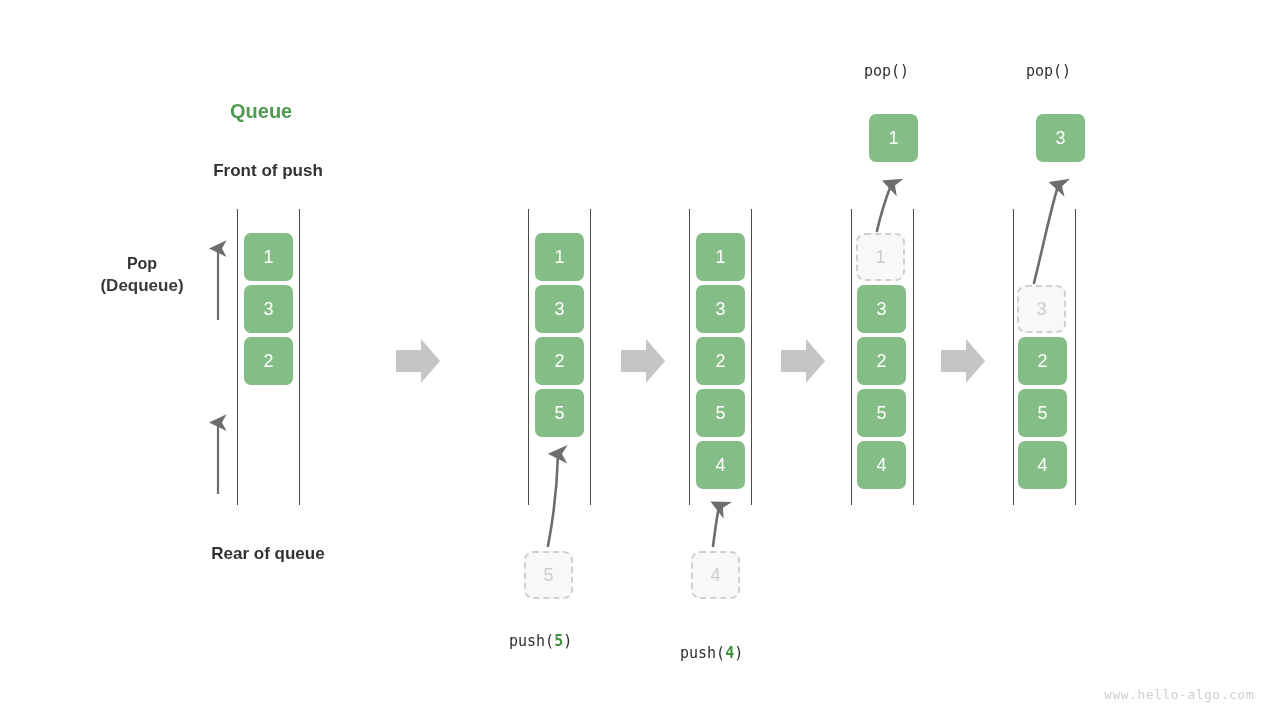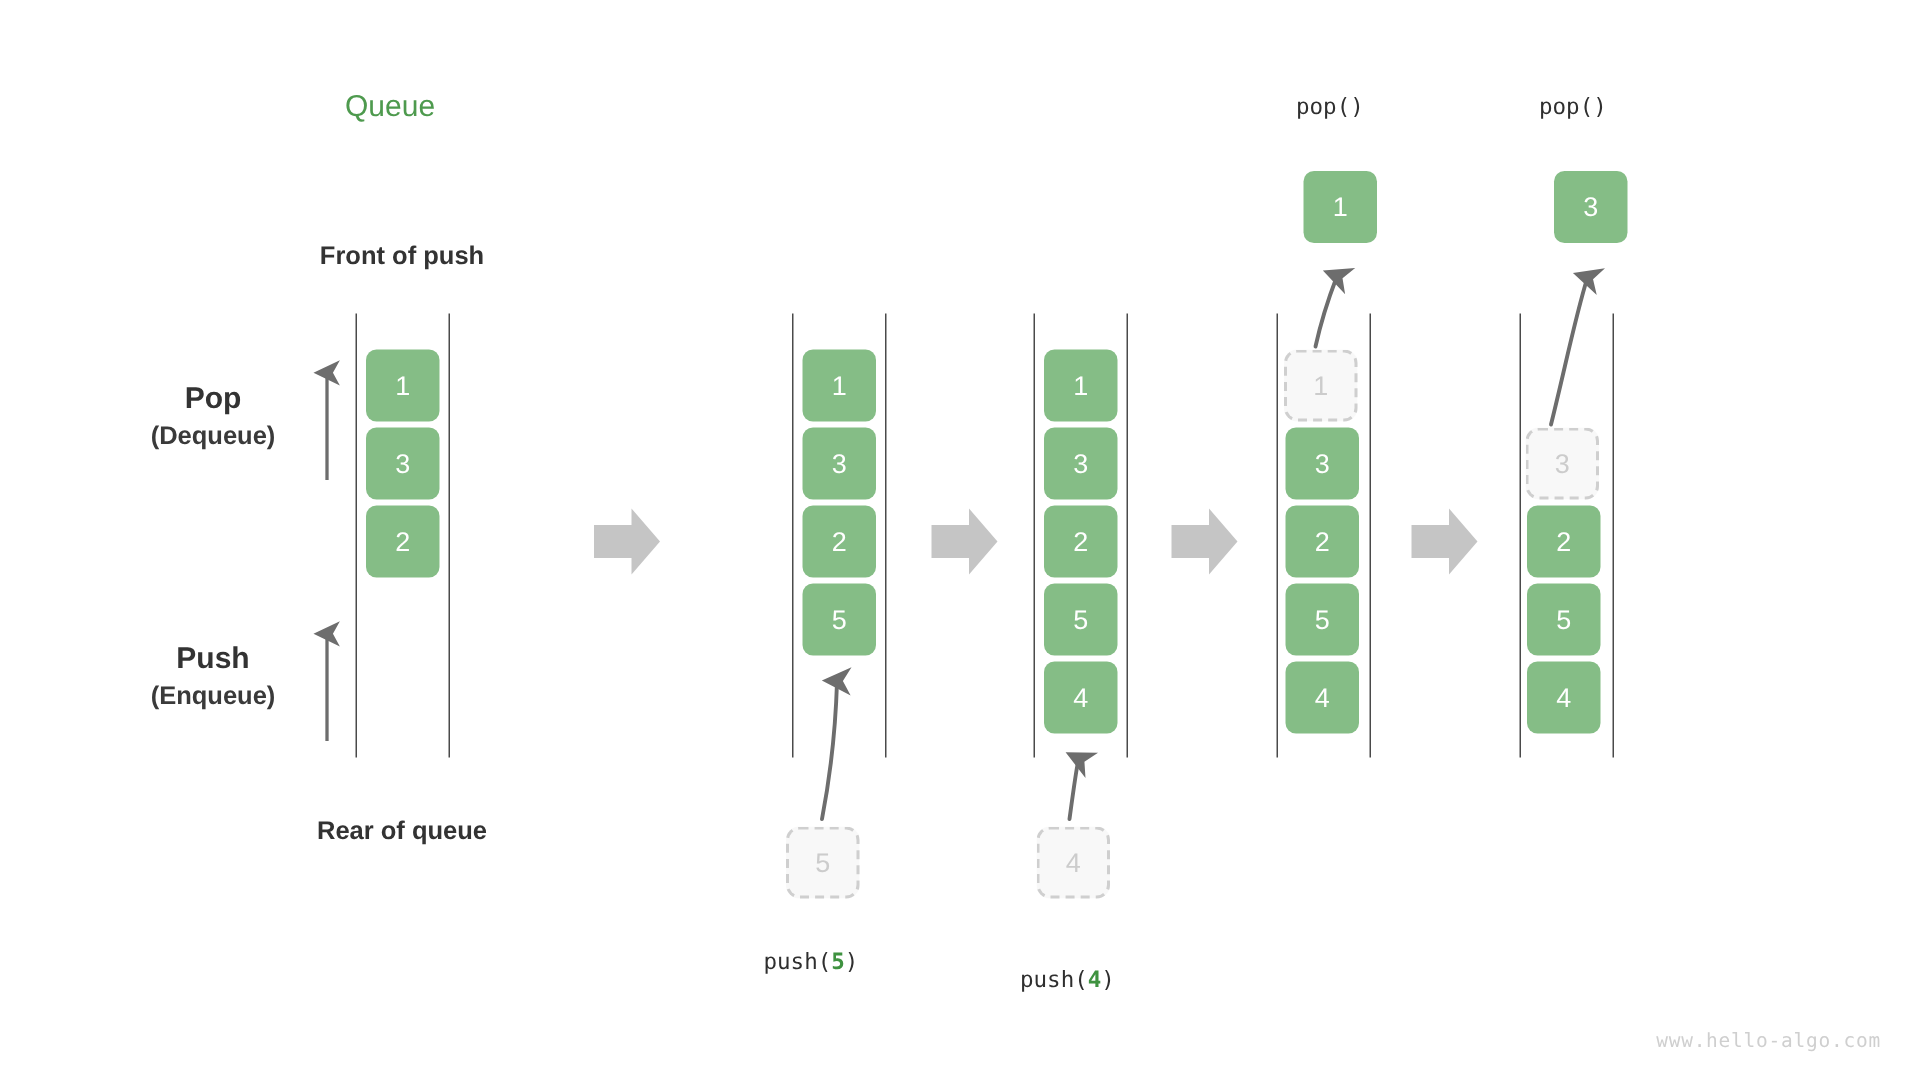--- a/index.html
+++ b/index.html
@@ -5,32 +5,33 @@
   html,body{margin:0;padding:0;}
   body{
     width:1280px;height:720px;background:#ffffff;overflow:hidden;
     font-family:"Liberation Sans","DejaVu Sans",sans-serif;
     position:relative;
   }
   .stage{position:absolute;left:0;top:0;width:1280px;height:720px;}
 
   
   .title{
-    position:absolute;font-size:20px;font-weight:normal;color:#4e9a4e;
+    position:absolute;font-size:20px;font-weight:bold;color:#4e9a4e;
     white-space:nowrap;
+    margin-top:40px;
   }
   .hdr{
     position:absolute;font-size:17px;font-weight:bold;color:#333333;
     white-space:nowrap;text-align:center;
   }
   .sidelabel{
     position:absolute;width:150px;text-align:center;color:#333333;
     white-space:nowrap;line-height:1.35;
   }
-  .sidelabel .l1{display:block;font-size:20px;font-weight:bold;}
+  .sidelabel .l1{display:block;font-size:16px;font-weight:bold;}
   .sidelabel .l2{display:block;font-size:17px;font-weight:bold;color:#3a3a3a;}
   .mono{
     position:absolute;font-family:"DejaVu Sans Mono","Liberation Mono",monospace;
     font-size:15px;color:#2f2f2f;white-space:nowrap;
   }
   .mono .num{color:#3f9240;font-weight:bold;}
   .watermark{
     position:absolute;right:26px;bottom:18px;
     font-family:"DejaVu Sans Mono","Liberation Mono",monospace;
     font-size:13px;color:#cfcfcf;letter-spacing:.5px;white-space:nowrap;
@@ -60,24 +61,20 @@
 <div class="stage">
 
   <div class="title" style="left:230px;top:60px;">Queue</div>
 
   <div class="hdr" style="left:192px;top:161px;width:152px;">Front of push</div>
   <div class="hdr" style="left:192px;top:544px;width:152px;">Rear of queue</div>
 
   <div class="sidelabel" style="left:67px;top:253px;">
     <span class="l1">Pop</span>
     <span class="l2">(Dequeue)</span>
-  </div>
-  <div class="sidelabel" style="left:67px;top:426px;">
-    <span class="l1">Push</span>
-    <span class="l2">(Enqueue)</span>
   </div>
 
   <div class="rail" style="left:237px;top:209px;height:296px;"></div>
   <div class="rail" style="left:299px;top:209px;height:296px;"></div>
 
   <div class="cell" style="left:244px;top:233px;">1</div>
   <div class="cell" style="left:244px;top:285px;">3</div>
   <div class="cell" style="left:244px;top:337px;">2</div>
 
   <div class="rail" style="left:528px;top:209px;height:296px;"></div>

